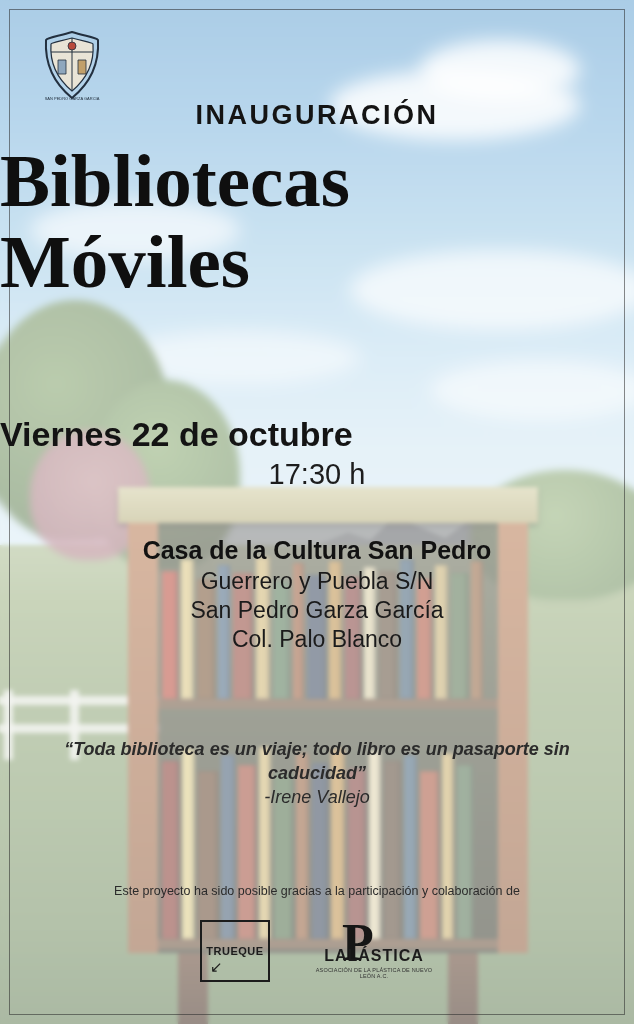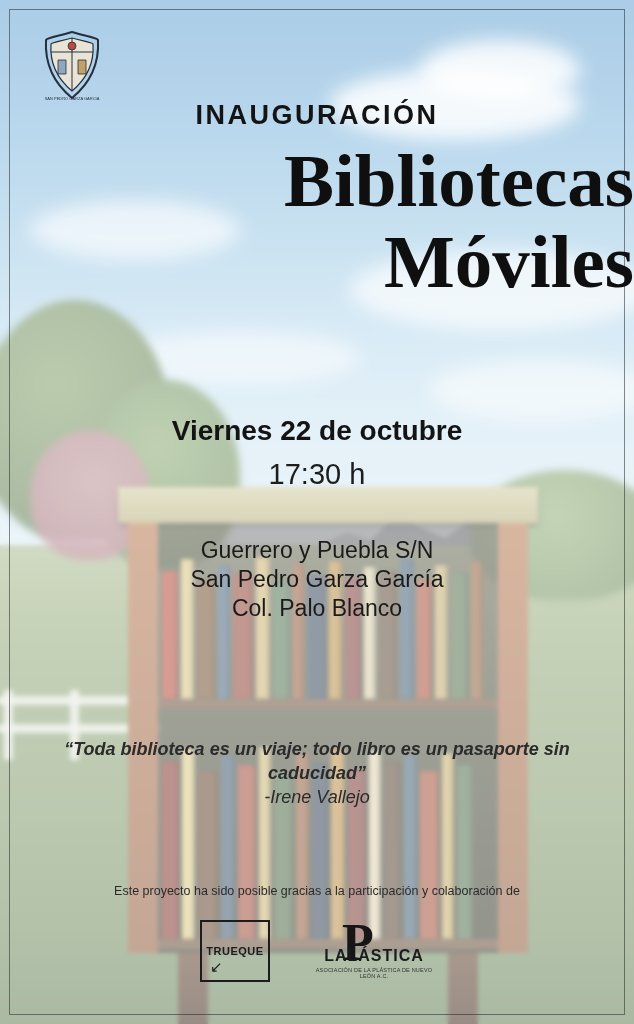--- a/index.html
+++ b/index.html
@@ -215,36 +215,35 @@
     font-family: "Liberation Sans", sans-serif;
     font-weight: 700;
     font-size: 27px;
     letter-spacing: 2.5px;
     color: #141414;
   }
   .title {
     position: absolute;
     left: 0; right: 0;
     top: 140px;
-    text-align: right;
+    text-align: left;
     font-family: "Liberation Serif", serif;
     font-weight: 700;
     font-size: 75px;
     line-height: 1.08;
     color: #0f0f0f;
   }
   .title .l2 { display: block; }
 
   .date {
     position: absolute;
     left: 0; right: 0;
     top: 415px;
-    text-align: center;
-    font-weight: 700;
-    font-size: 28px;
+    font-weight: 700;
+    font-size: 34px;
     color: #141414;
   }
   .time {
     position: absolute;
     left: 0; right: 0;
     top: 458px;
     text-align: center;
     font-weight: 400;
     font-size: 29px;
     color: #1d1d1d;
@@ -492,20 +491,21 @@
 
     <div class="title">
       <span class="l1">Bibliotecas</span>
       <span class="l2">Móviles</span>
     </div>
 
     <div class="date">Viernes 22 de octubre</div>
     <div class="time">17:30 h</div>
 
     <div class="venue">
+      <div class="v-name">Casa de la Cultura San Pedro</div>
       <div class="v-line">Guerrero y Puebla S/N</div>
       <div class="v-line">San Pedro Garza García</div>
       <div class="v-line">Col. Palo Blanco</div>
     </div>
 
     <div class="quote">
       <span>“Toda biblioteca es un viaje; todo libro es un pasaporte sin caducidad”</span>
       <span class="author">-Irene Vallejo</span>
     </div>
 

